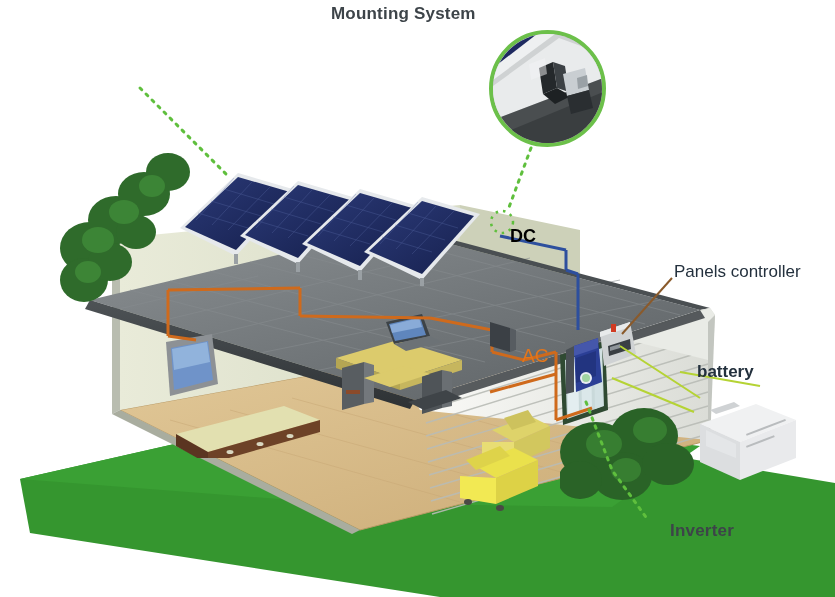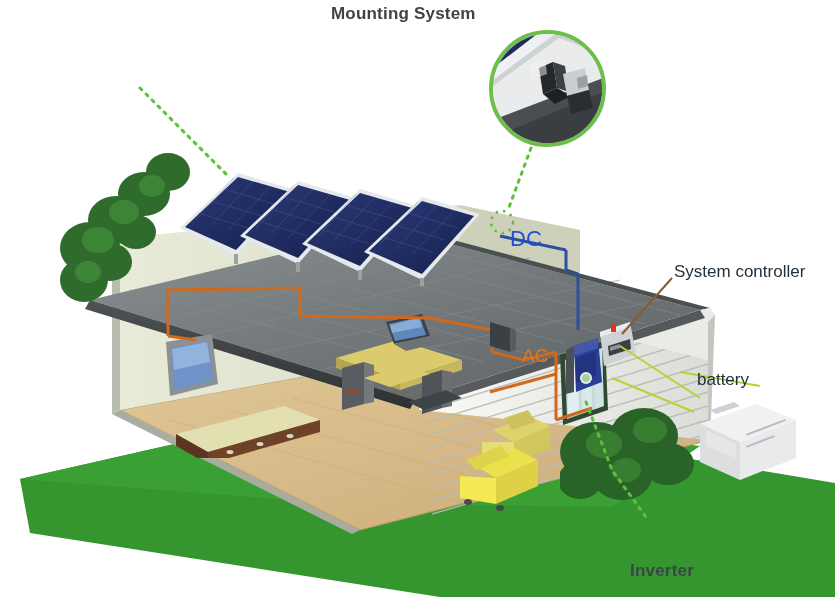--- a/index.html
+++ b/index.html
@@ -34,21 +34,21 @@
   .inset .photo{position:absolute;inset:0;}
 
   
   .leaders{position:absolute;left:0;top:0;width:835px;height:597px;
            pointer-events:none;}
 
   
   .devlayer{position:absolute;left:0;top:0;width:835px;height:597px;}
 
   
-  .tag-dc{color:#1d4ed8;font-size:22px;font-weight:normal;}
+  .tag-dc{color:#000000;font-size:18px;font-weight:bold;}
   .tag-ac{color:#e2761c;font-size:19px;font-weight:normal;}
 </style>
 </head>
 <body>
 
 <div id="stage">
 
   <div class="lawn">
     <svg width="835" height="214" viewBox="0 0 835 214">
       <polygon points="20,96 355,20 835,100 835,214 440,214 30,150" fill="#35962f"></polygon>
@@ -407,23 +407,23 @@
     <path d="M620,346 L700,398" stroke="#b5d334" stroke-width="2" fill="none"></path>
     <path d="M612,378 L694,412" stroke="#b5d334" stroke-width="2" fill="none"></path>
     <path d="M680,372 L760,386" stroke="#b5d334" stroke-width="2" fill="none"></path>
 
     <path d="M586,402 L612,470 L648,520" stroke="#5fbf3d" stroke-width="3" stroke-dasharray="2.5 6" stroke-linecap="round" fill="none"></path>
   </svg>
 
   <div class="lbl lbl-bold" style="left:331px;top:4px;">Mounting System</div>
 
 
-  <div class="lbl lbl-reg" style="left:674px;top:262px;">System controller</div>
-
-  <div class="lbl lbl-reg" style="left:697px;top:370px;">battery</div>
-
-  <div class="lbl lbl-bold" style="left:630px;top:521px;margin-top:40px;">Inverter</div>
+  <div class="lbl lbl-reg" style="left:674px;top:262px;">Panels controller</div>
+
+  <div class="lbl lbl-reg" style="left:697px;top:362px;font-weight:bold;">battery</div>
+
+  <div class="lbl lbl-bold" style="left:670px;top:521px;">Inverter</div>
 
   <div class="lbl tag-dc" style="left:510px;top:226px;">DC</div>
 
   <div class="lbl tag-ac" style="left:522px;top:345px;">AC</div>
 
 </div>
 
 </body></html>

